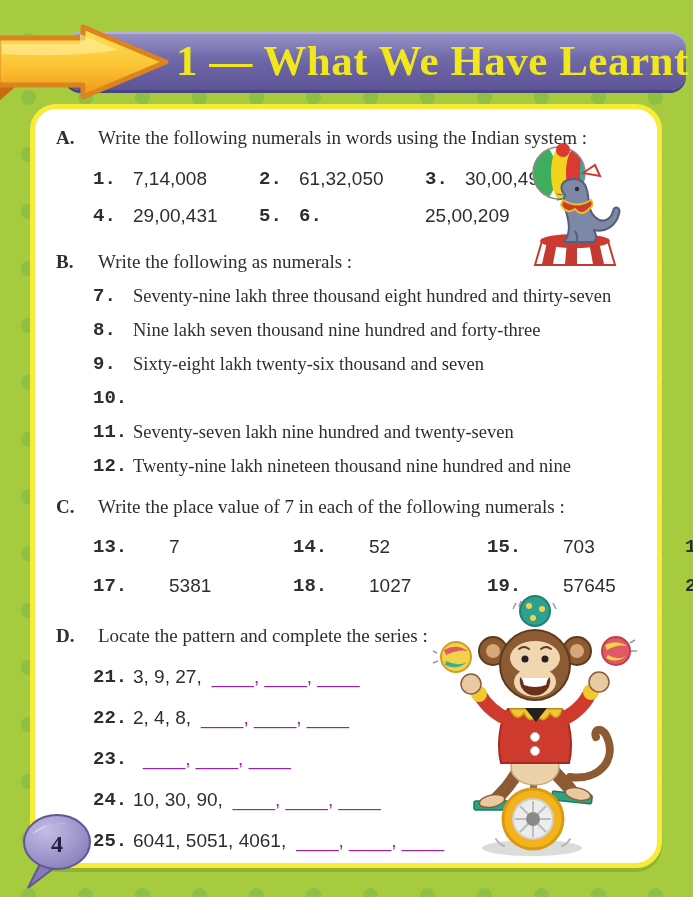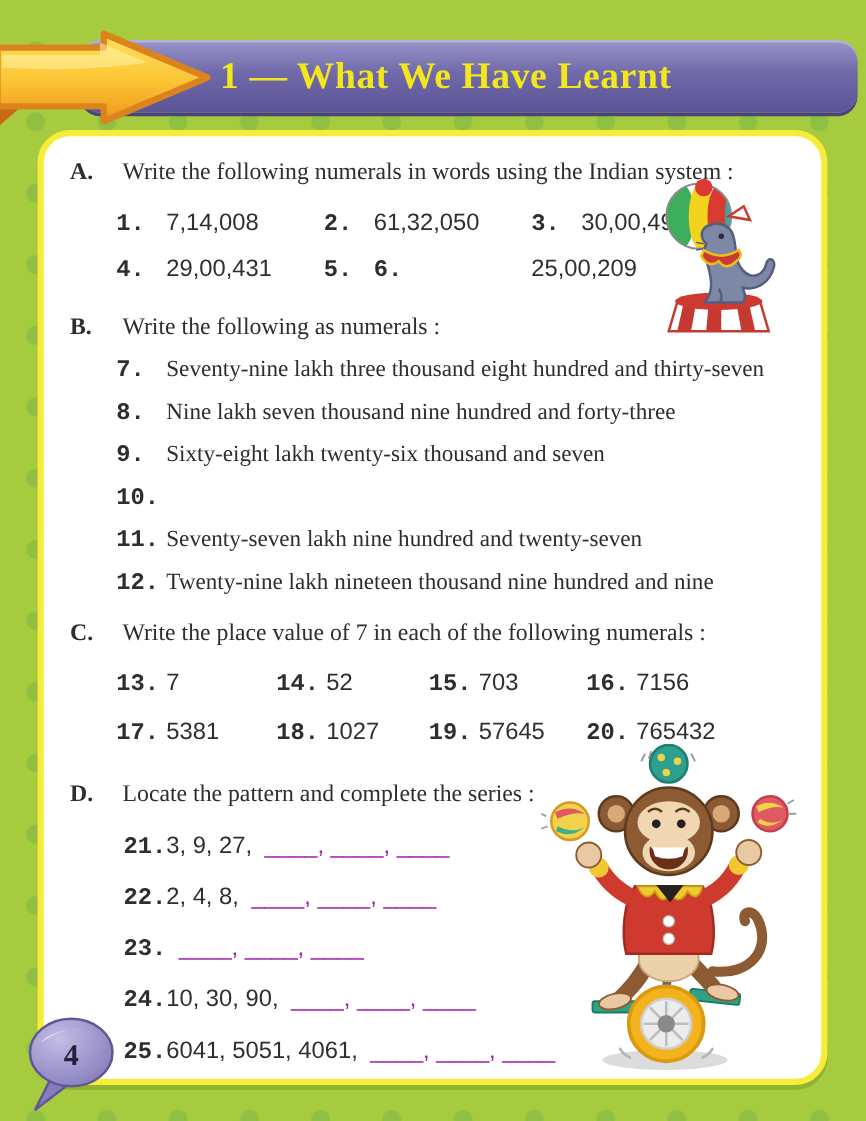--- a/index.html
+++ b/index.html
@@ -5,46 +5,46 @@
   html,body{margin:0;padding:0;}
   body{width:693px;height:897px;overflow:hidden;font-family:"Liberation Serif",serif;}
   .page{position:relative;width:693px;height:897px;background:#a6cb3e;overflow:hidden;}
   .dots{position:absolute;inset:0;
     background-image:radial-gradient(circle,#8fc044 7px,rgba(0,0,0,0) 8px);
     background-size:57px 57px;background-position:0px 12px;}
   
   .banner{position:absolute;left:64px;top:32px;width:622px;height:58px;border-radius:16px;
     background:linear-gradient(#9a94c9,#6e67a8 48%,#5c5496);
     box-shadow:0 3px 0 #4a437e, inset 0 2px 0 rgba(255,255,255,.28);}
-  .banner .title{display:block;padding-left:112px;line-height:58px;font-size:30px;font-weight:bold;
+  .banner .title{display:block;padding-left:112px;line-height:58px;font-size:43px;font-weight:bold;
     color:#f2e71d;letter-spacing:.5px;white-space:nowrap;}
   .arrow-svg{position:absolute;left:-2px;top:24px;}
   
   .content-box{position:absolute;left:30px;top:104px;width:632px;height:764px;box-sizing:border-box;
     background:#ffffff;border:5px solid #f7ec3a;border-radius:26px;
     box-shadow:0 4px 0 rgba(104,136,28,.35);}
   .inner{position:absolute;inset:5px;padding:12px 14px 0 16px;color:#2e2e2e;}
   .sec-head{display:flex;margin-top:0;font-size:19px;line-height:24px;}
   .sec-label{font-weight:bold;width:42px;flex:none;}
   .prompt{white-space:nowrap;}
   .mono{font-family:Liberation Sans, sans-serif;font-size:19px;}
   .qnum{font-family:"Liberation Mono",monospace;font-weight:bold;font-size:19px;}
   .grid-a{display:grid;grid-template-columns:40px 126px 40px 126px 40px 1fr;margin-left:37px;line-height:24px;}
   .grid-a.r1{margin-top:17px;}
   .grid-a.r2{margin-top:13px;}
-  .grid-c{display:grid;grid-template-columns:40px 88px 40px 82px 40px 86px 40px 1fr;margin-left:37px;line-height:24px;}
+  .grid-c{display:grid;grid-template-columns:40px 88px 40px 82px 40px 86px 40px 1fr;margin-left:37px;line-height:24px;gap:36px;}
   .grid-c.r1{margin-top:16px;}
   .grid-c.r2{margin-top:15px;}
   .b-head{margin-top:22px;}
   .b-item{display:flex;margin-left:37px;margin-top:10px;line-height:24px;font-size:18.5px;white-space:nowrap;}
   .b-item:first-of-type{margin-top:12px;}
   .b-item .qnum{width:40px;flex:none;}
   .c-head{margin-top:17px;}
   .d-head{margin-top:26px;}
-  .d-row{display:flex;margin-left:37px;margin-top:17px;line-height:24px;white-space:nowrap;text-align:right;}
+  .d-row{display:flex;margin-left:37px;margin-top:17px;line-height:24px;white-space:nowrap;}
   .d-row .qnum{width:40px;flex:none;}
   .d-row .blanks{margin-left:10px;color:#a21caf;}
   .seal{position:absolute;top:34px;right:24px;}
   .monkey{position:absolute;top:486px;right:10px;}
   .badge{position:absolute;left:20px;top:812px;z-index:5;}
 </style>
 </head>
 <body>
 
 <div class="page">

